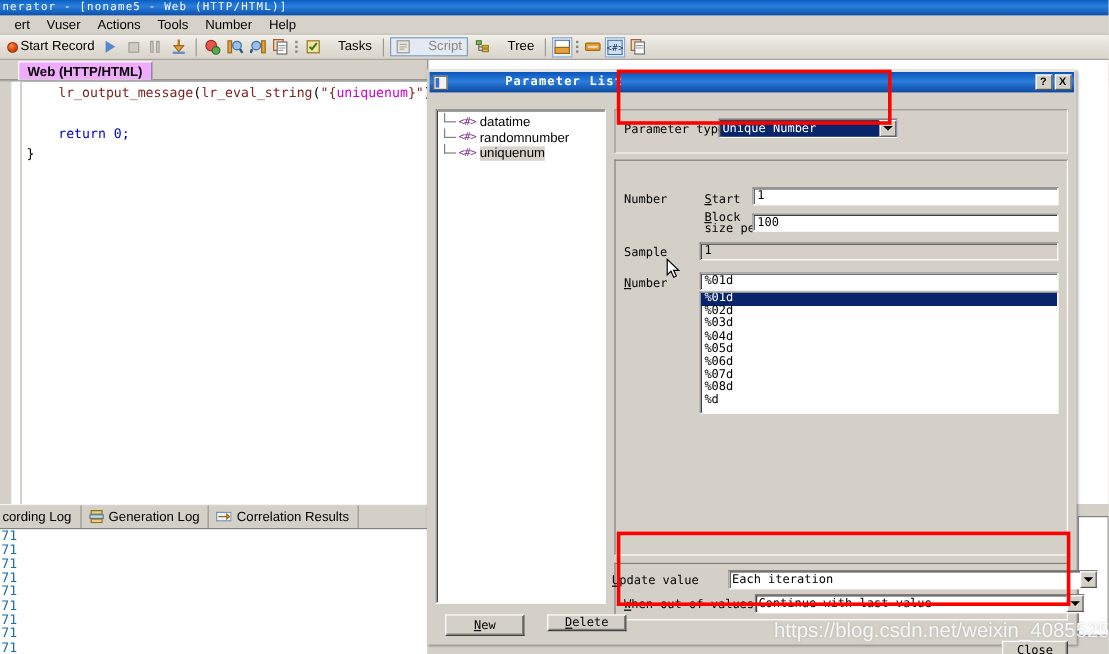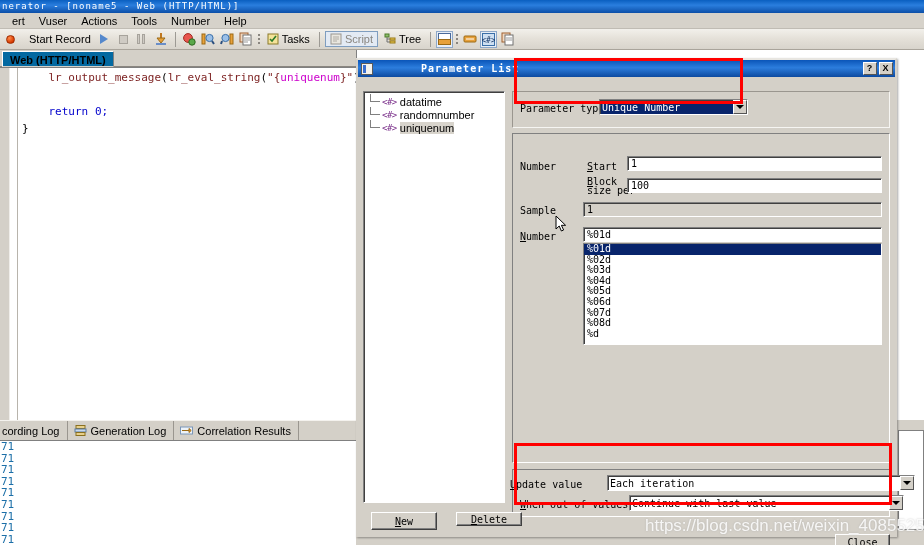--- a/index.html
+++ b/index.html
@@ -48,21 +48,21 @@
 
   
   .toolbar {
     position: absolute; left: 0; top: 29px; width: 924px; height: 21px;
     background: linear-gradient(to bottom, #f2f0eb 0%, #e4e0d8 50%, #d8d4cc 100%);
     border-bottom: 1px solid #a9a49b;
     display: flex; align-items: center; gap: 2px;
     padding-left: 3px;
     overflow: hidden;
   }
-  .tb-record { display: flex; align-items: center; gap: 14px; padding: 0 3px; }
+  .tb-record { display: flex; align-items: center; gap: 2px; padding: 0 3px; }
   .dot-red {
     width: 9px; height: 9px; border-radius: 50%;
     background: radial-gradient(circle at 35% 30%, #ff8a4a, #d63a00 70%);
     border: 1px solid #9e2b00;
   }
   .tb-label { font-size: 11px; color: #000; }
   .tb-btn {
     width: 17px; height: 17px;
     display: flex; align-items: center; justify-content: center;
     position: relative;
@@ -76,38 +76,38 @@
   .tri-blue {
     width: 0; height: 0;
     border-left: 8px solid #5588cc;
     border-top: 5px solid transparent;
     border-bottom: 5px solid transparent;
   }
   .sq-gray { width: 9px; height: 9px; background: #cfcbc4; border: 1px solid #a7a39c; }
   .pause-gray { width: 10px; height: 10px; background: transparent; display:flex; gap:2px;}
   .pause-gray i { width:3px;height:10px;background:#cfcbc4;border:1px solid #a7a39c;display:block;}
   .tb-text-btn {
-    display: flex; align-items: center; gap: 3px;
+    display: flex; align-items: center; gap: 15px;
     padding: 1px 4px; font-size: 11px; white-space: nowrap;
   }
   .tb-text-btn.pressed {
     border: 1px solid #7f9dbf; background: #e3eaf4; color:#8a8680;
   }
   .mini-ico { width: 12px; height: 12px; display:inline-block; }
 
   
   .doctab-row {
     position: absolute; left: 0; top: 50px; width: 924px; height: 17px;
     background: #d4d0c8;
     border-bottom: 1px solid #8a8680;
   }
   .doctab {
-    position: absolute; left: 2px; top: 1px;
+    position: absolute; left: 15px; top: 1px;
     height: 16px; padding: 1px 7px 0 7px;
-    background: #0369a1;
+    background: #f0abfc;
     border: 1px solid #ffffff;
     border-right-color: #808080; border-bottom-color: #d4d0c8;
     font-size: 11px; font-weight: bold; color: #000;
     line-height: 14px;
   }
 
   
   .editor-wrap {
     position: absolute; left: 0; top: 67px; width: 356px; height: 353px;
     background: #ffffff;

